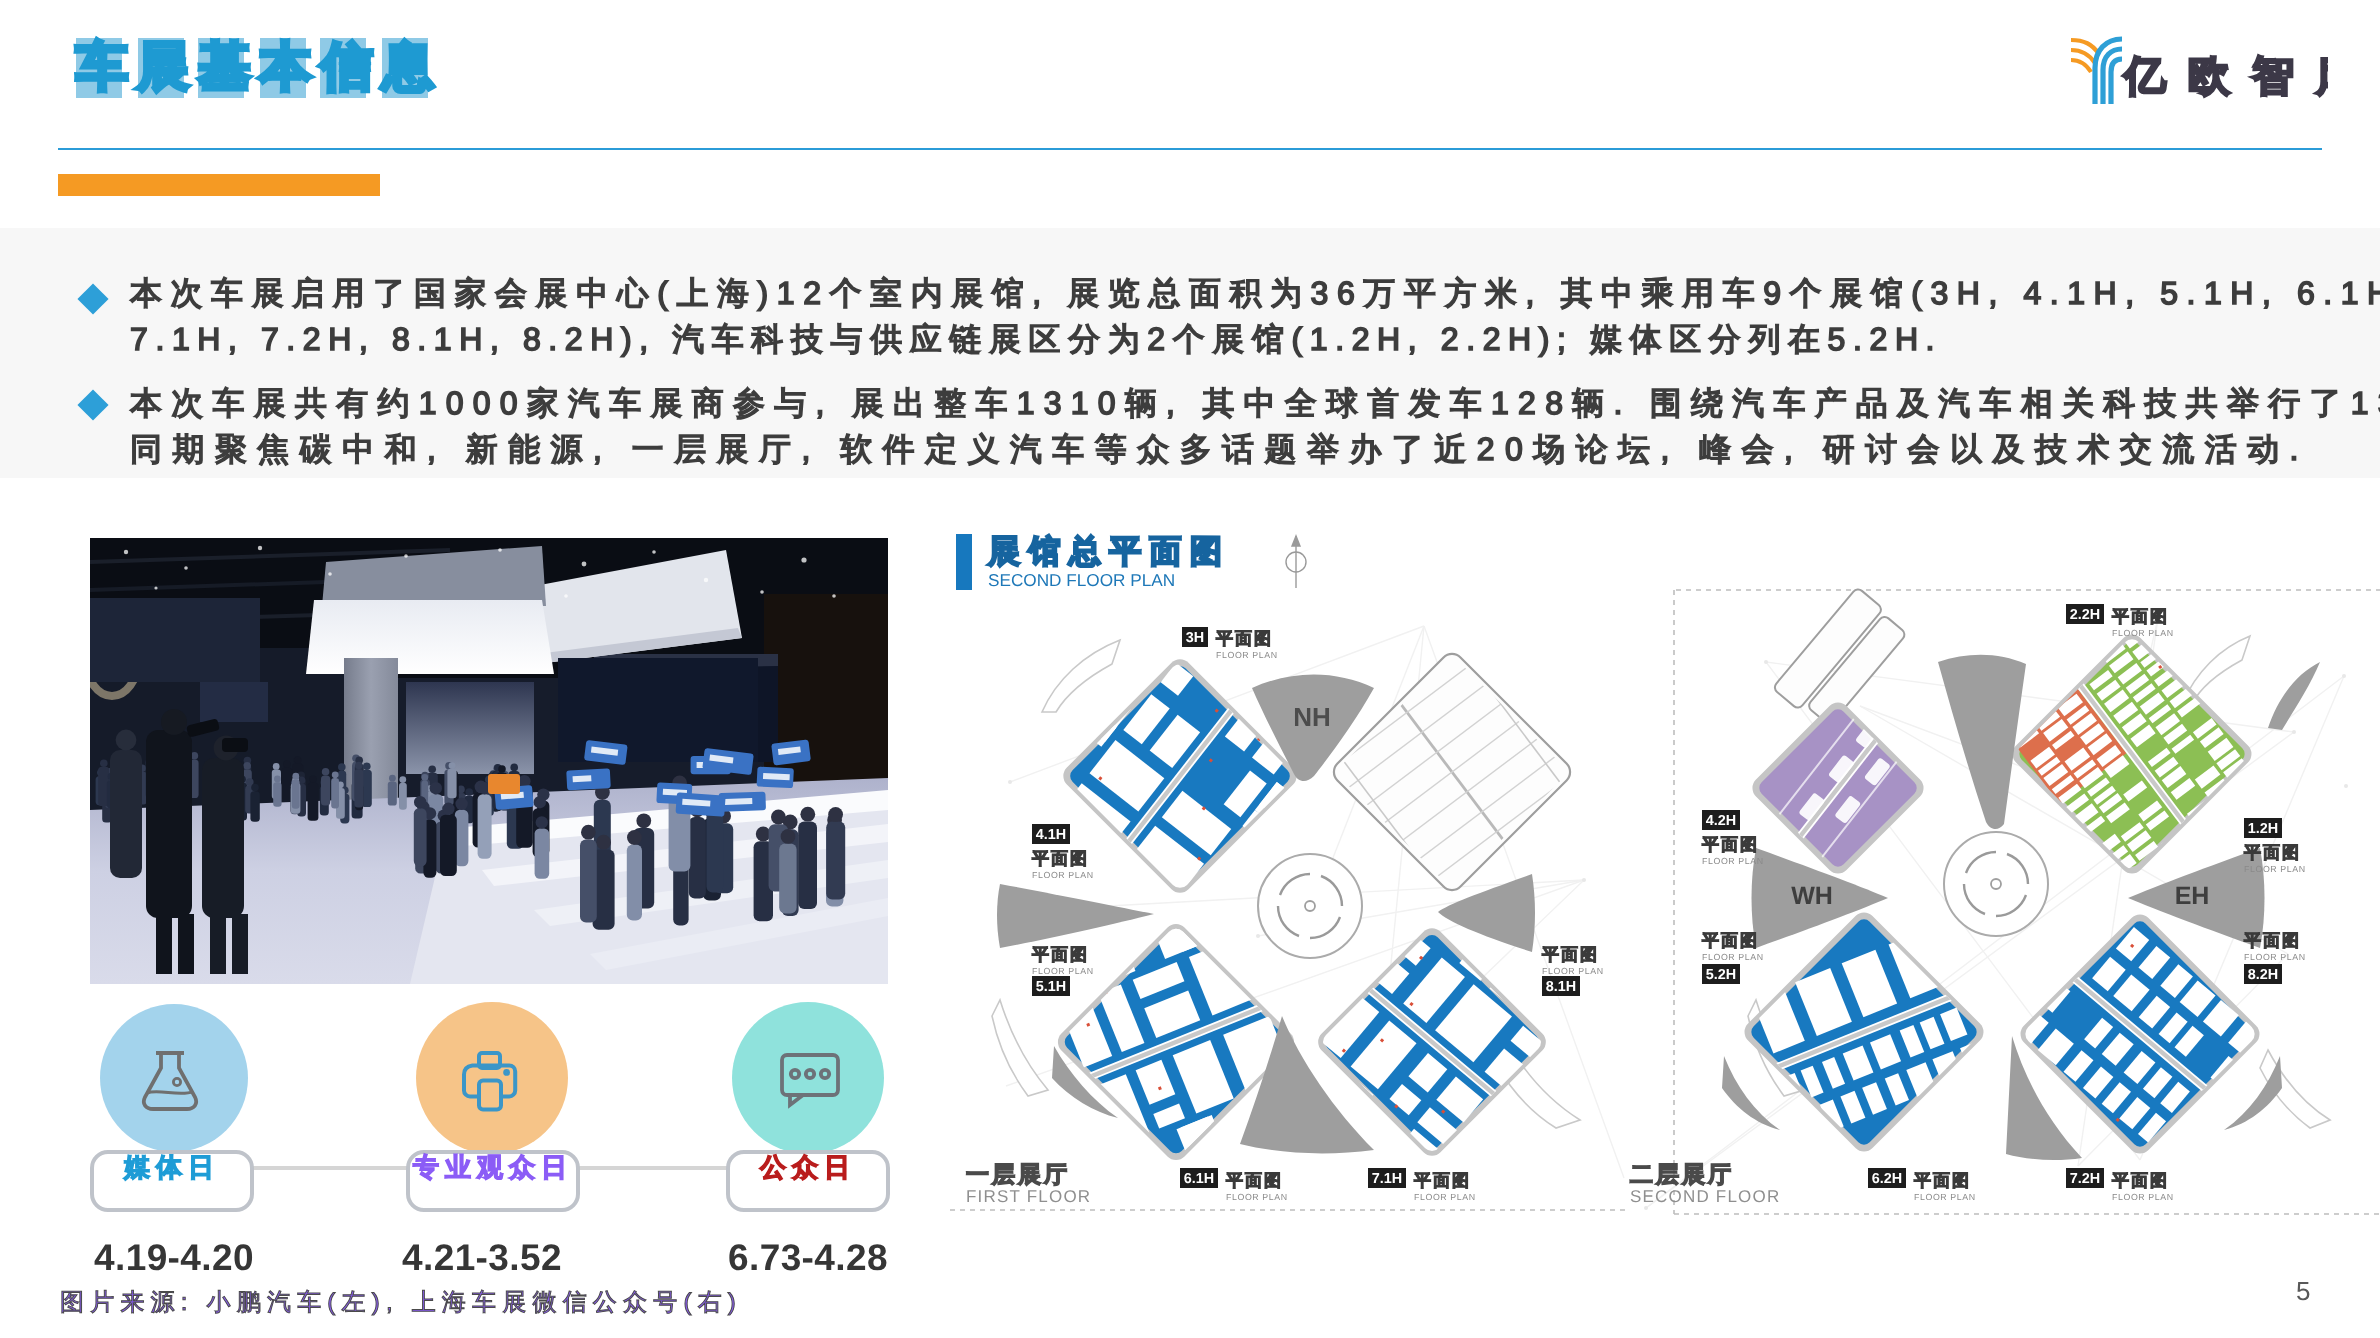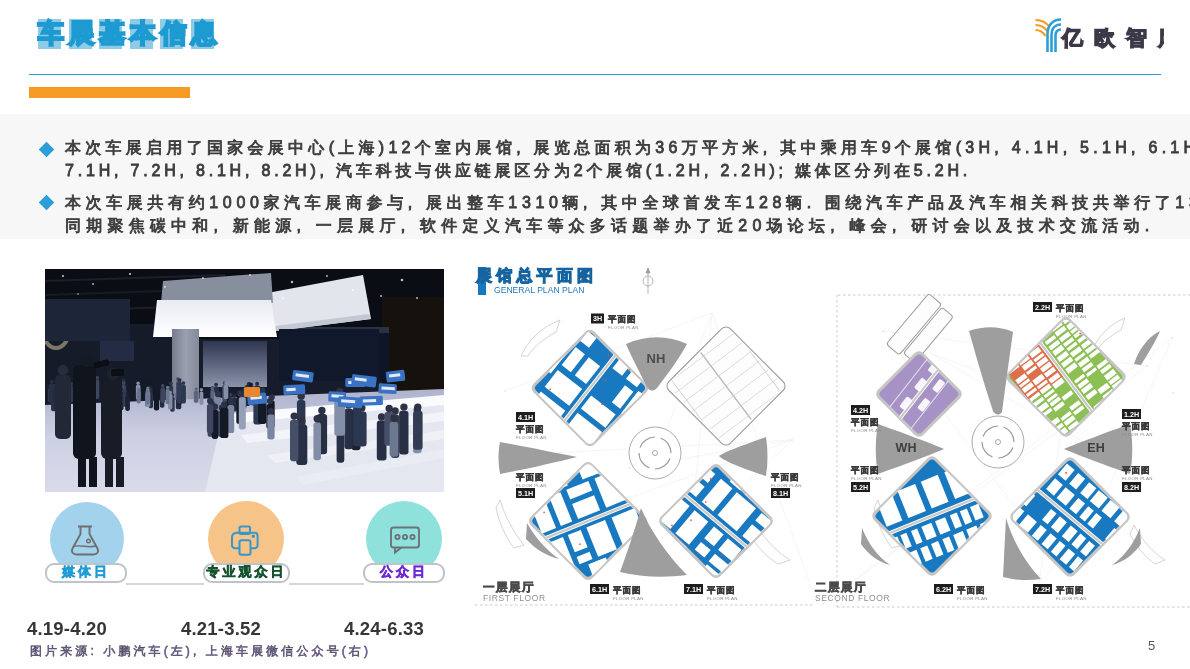--- a/index.html
+++ b/index.html
@@ -7,24 +7,24 @@
 .abs{position:absolute}
 #title{left:38px;top:18px;font-size:26px;font-weight:bold;color:#1e9ad2;white-space:nowrap;-webkit-text-stroke:2.2px #1e9ad2}
 #title span{display:inline-block;width:23px;height:30px;line-height:29px;margin-right:7.6px;background:rgba(32,150,205,0.5);text-align:center}
 #hline{left:29px;top:74px;width:1132px;height:1px;background:#2b9cd8}
 #obar{left:29px;top:87px;width:161px;height:11px;background:#f59a23}
 #band{left:0;top:114px;width:1190px;height:125px;background:#f7f7f7}
 .dia{width:11px;height:11px;background:#2d9fd8;transform:rotate(45deg)}
 .btxt{left:65px;font-size:16px;line-height:23px;color:#3d3d3d;white-space:nowrap;-webkit-text-stroke:0.85px #3d3d3d}
 #cap{left:30px;top:643px;font-size:12px;color:#8b5cf6;letter-spacing:3.1px;-webkit-text-stroke:0.5px #4a4a4a}
 #pgnum{left:1148px;top:638px;font-size:13px;color:#595959}
-.pill{position:absolute;top:563px;height:20px;background:#fff;border:2px solid #bfc3ca;border-radius:9px;
+.pill{position:absolute;top:575px;height:31px;background:#fff;border:2px solid #bfc3ca;border-radius:9px;
  text-align:center;font-size:13px;font-weight:bold;line-height:14px;letter-spacing:3px;-webkit-text-stroke:0.6px currentColor}
-.date{position:absolute;top:617.5px;font-size:18.5px;font-weight:bold;color:#363636;letter-spacing:0.2px;width:120px}
-#ptitle-cn{left:476px;top:266px;font-size:16px;font-weight:bold;color:#16649f;letter-spacing:4.2px;white-space:nowrap;-webkit-text-stroke:1.1px #16649f}
+.date{position:absolute;top:617.5px;font-size:18.5px;font-weight:bold;color:#363636;letter-spacing:0.2px;text-align:center;width:120px}
+#ptitle-cn{left:494px;top:266px;font-size:16px;font-weight:bold;color:#16649f;letter-spacing:4.2px;white-space:nowrap;-webkit-text-stroke:1.1px #16649f}
 #ptitle-en{left:494px;top:285px;font-size:8.6px;color:#1e78b8;letter-spacing:0px;white-space:nowrap}
 #pbar{left:478px;top:267px;width:8px;height:28px;background:#1778be}
 </style></head>
 <body>
 <div class="abs" id="title"><span>车</span><span>展</span><span>基</span><span>本</span><span>信</span><span>息</span></div>
 <svg class="abs" style="left:1034px;top:17px" width="130" height="38" viewBox="0 0 130 38">
 <g fill="none" stroke="#f59a23" stroke-width="2.1">
 <path d="M1.5,3 C8,3 12,5 15.5,10"></path>
 <path d="M1.5,8 C7,8 10.5,10 13.5,14.5"></path>
 <path d="M1.5,13 C6,13 9,15 11.5,19"></path>
@@ -830,21 +830,21 @@
     <text x="957" y="600" font-size="4.4" fill="#8a8a8a" text-anchor="start" letter-spacing="0.3">FLOOR PLAN</text>
     <rect x="1033" y="584" width="19" height="10" fill="#1d1d1d"></rect>
     <text x="1042.5" y="591.6" font-size="7.2" font-weight="bold" fill="#fff" text-anchor="middle">7.2H</text>
     <text x="1056" y="593" font-size="8.5" font-weight="bold" fill="#3a3a3a" stroke="#3a3a3a" stroke-width="0.5" text-anchor="start" letter-spacing="1">平面图</text>
     <text x="1056" y="600" font-size="4.4" fill="#8a8a8a" text-anchor="start" letter-spacing="0.3">FLOOR PLAN</text>
     <text x="815" y="591" font-size="11.5" font-weight="bold" fill="#4a4a4a" stroke="#4a4a4a" stroke-width="0.7" letter-spacing="1.5">二层展厅</text>
     <text x="815" y="601" font-size="8.5" fill="#8f8f8f" letter-spacing="0.6">SECOND FLOOR</text>
   </svg>
 <div class="abs" id="pbar"></div>
 <div class="abs" id="ptitle-cn">展馆总平面图</div>
-<div class="abs" id="ptitle-en">GENERAL PLAN PLAN</div>
+<div class="abs" id="ptitle-en">SECOND FLOOR PLAN</div>
 
 <svg class="abs" style="left:49px;top:501px" width="76" height="76" viewBox="0 0 76 76">
 <circle cx="38" cy="38" r="37" fill="#a3d3ec"></circle>
 <g fill="none" stroke="#6f6f6f" stroke-width="1.9">
 <path d="M29,25.5 L43,25.5 M31.5,26.5 L31.5,33 L23.5,47.5 C21.8,51 24,53.5 27.5,53.5 L44.5,53.5 C48,53.5 50.2,51 48.5,47.5 L40.5,33 L40.5,26.5"></path>
 <path d="M24.5,45.5 C30,43.2 41,47.5 47.5,44.8" stroke-width="1.5"></path>
 <circle cx="39.5" cy="40" r="1.8" stroke-width="1.4"></circle>
 </g>
 </svg>
 <svg class="abs" style="left:207px;top:500px" width="78" height="78" viewBox="0 0 78 78">
@@ -862,20 +862,20 @@
 <rect x="26" y="27.5" width="28" height="20" rx="2.5"></rect>
 <path d="M30,47.5 L30,52.5 L36.2,47.7"></path>
 <circle cx="32.5" cy="37" r="2.1"></circle>
       <circle cx="40" cy="37" r="2.1"></circle>
       <circle cx="47.5" cy="37" r="2.1"></circle>
 </g>
 </svg>
 <div class="abs" style="left:126px;top:583px;width:78px;height:2px;background:#d5d5d5"></div>
 <div class="abs" style="left:289px;top:583px;width:75px;height:2px;background:#d5d5d5"></div>
 <div class="pill" style="left:45px;width:82px;color:#1e9cd6">媒体日</div>
-<div class="pill" style="left:203px;width:87px;color:#14532d">专业观众日</div>
-<div class="pill" style="left:363px;width:82px;color:#6d28d9">公众日</div>
+<div class="pill" style="left:203px;width:87px;color:#8b5cf6">专业观众日</div>
+<div class="pill" style="left:363px;width:82px;color:#b91c1c">公众日</div>
 <div class="date" style="left:27px">4.19-4.20</div>
 <div class="date" style="left:181px">4.21-3.52</div>
-<div class="date" style="left:344px">4.24-6.33</div>
+<div class="date" style="left:344px">6.73-4.28</div>
 
 <div class="abs" id="cap">图片来源: 小鹏汽车(左), 上海车展微信公众号(右)</div>
 <div class="abs" id="pgnum">5</div>
 
 </body></html>

